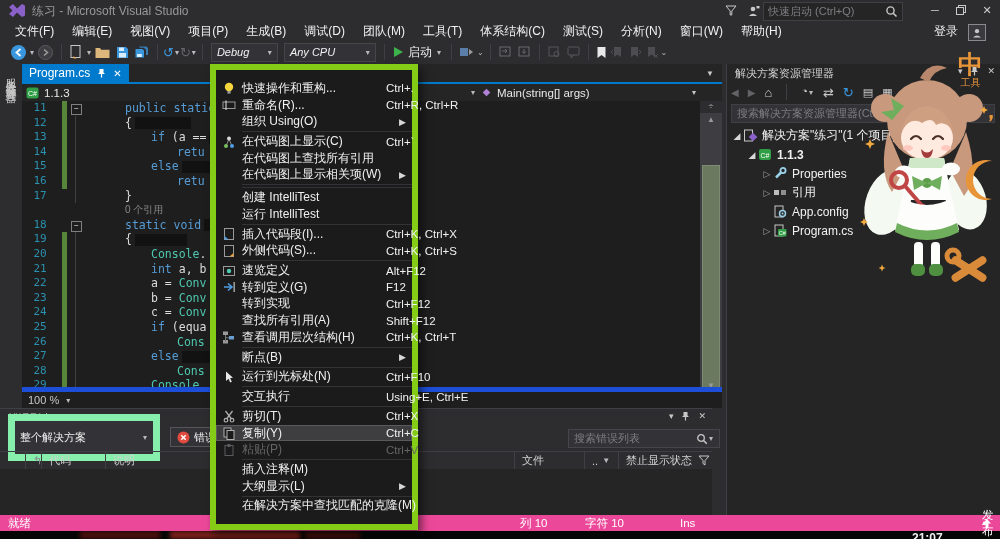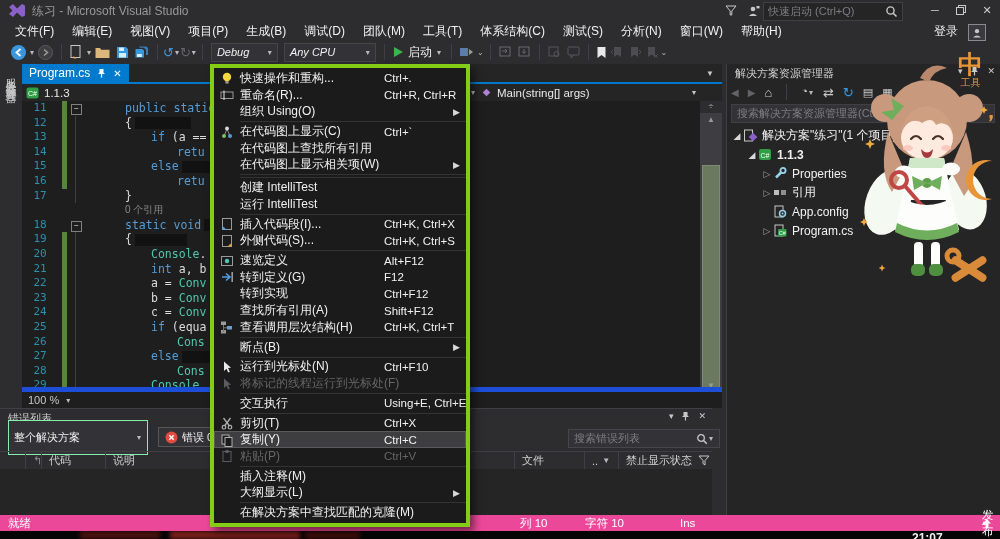--- a/index.html
+++ b/index.html
@@ -73,21 +73,21 @@
   #vs-split{position:absolute;top:0;left:0;right:0;height:12px;background:#2d2d30;color:#b9b9be;
      text-align:center;font-size:9px;line-height:11px;}
   .vs-arrow{position:absolute;left:0;right:0;text-align:center;color:#999;font-size:8px;}
   #vs-thumb{position:absolute;left:2px;right:2px;top:64px;height:222px;background:#6b7a5e;border:1px solid #7e8a74;}
   #hs-corner{position:absolute;right:3px;bottom:-14px;color:#777;font-size:8px;}
   
   #errorlist{position:absolute;left:0;top:408px;width:712px;height:107px;background:#2d2d30;border-top:1px solid #3f3f46;text-decoration:underline;}
   #el-title{position:absolute;left:8px;top:2px;font-size:11px;color:#d0d0d0;}
   #el-chrome{position:absolute;right:6px;top:2px;display:flex;gap:8px;align-items:center;color:#c8c8c8;font-size:9px;}
   #el-toolbar{position:absolute;left:0;right:0;top:16px;height:24px;display:flex;align-items:center;padding-left:8px;}
-  #el-scope{width:128px;height:17px;background:#333337;border:1px solid #86efac;display:flex;align-items:center;
+  #el-scope{width:128px;height:17px;background:#333337;border:7px solid #86efac;display:flex;align-items:center;
      padding:8px 5px;font-size:11px;}
   #el-scope .cv{flex:1;}
   #el-errbtn{margin-left:10px;height:18px;border:1px solid #55555a;background:#333337;display:flex;
      align-items:center;gap:4px;padding:0 6px;font-size:11px;}
   #el-warnbtn{margin-left:4px;height:18px;border:1px solid #55555a;background:#333337;display:flex;
      align-items:center;gap:4px;padding:0 6px;font-size:11px;width:70px;overflow:hidden;}
   #el-search{position:absolute;left:568px;top:20px;width:140px;height:17px;background:#333337;border:1px solid #46464a;
      display:flex;align-items:center;padding:0 5px;color:#7e7e82;font-size:11px;}
   #el-search .ph{flex:1;white-space:nowrap;overflow:hidden;}
   #el-headers{position:absolute;left:0;right:0;top:42px;height:17px;border-top:1px solid #3f3f46;
@@ -110,22 +110,22 @@
   
   #statusbar{position:absolute;left:0;top:515px;right:0;height:16px;background:#ec4899;z-index:10;
      font-size:11.5px;color:#fff;}
   #statusbar span{position:absolute;line-height:16px;}
   #sb-publish{position:absolute;right:8px;top:0;display:flex;align-items:center;gap:5px;height:16px;}
   
   #bottomstrip{position:absolute;left:0;top:531px;right:0;height:8px;background:#050505;overflow:hidden;z-index:9;}
   .blotch{position:absolute;top:0;height:8px;filter:blur(2px);}
   #clock-cut{position:absolute;left:912px;top:0;color:#eee;font-size:12px;font-weight:bold;line-height:14px;}
   
-  #ctxmenu{position:absolute;left:210px;top:64px;width:260px;z-index:60;background:#1b1b1c;
-     border:4px solid #84cc16;box-shadow:4px 5px 8px rgba(0,0,0,.5);padding:2px 0;box-sizing:border-box;}
+  #ctxmenu{position:absolute;left:210px;top:64px;width:208px;z-index:60;background:#1b1b1c;
+     border:6px solid #84cc16;box-shadow:4px 5px 8px rgba(0,0,0,.5);padding:10px 0;box-sizing:border-box;}
   .mi{height:16.72px;display:flex;align-items:center;position:relative;padding-right:8px;}
   .mi .ic{width:26px;flex:none;display:flex;justify-content:center;align-items:center;}
   .mi .lb{font-size:12px;white-space:nowrap;color:#f1f1f1;}
   .mi .sc{position:absolute;left:170px;font-size:11.5px;color:#f1f1f1;white-space:nowrap;}
   .mi .sub{position:absolute;right:6px;color:#d8d8d8;font-size:9px;}
   .mi.disabled .lb,.mi.disabled .sc{color:#656565;}
   .mi.hl{background:#3e3e40;outline:1px solid #5a5a5e;outline-offset:-1px;}
   .msep{height:3px;display:flex;align-items:center;}
   .msep::after{content:"";flex:1;height:1px;background:#333337;margin-left:26px;}
   
@@ -813,28 +813,20 @@
       </div>
       <div class="msep"></div>
       <div class="mi">
         <span class="ic">
           <svg width="14" height="14">
             <path d="M4 1.5 L4 11 L6.5 8.8 L8.2 12.5 L9.8 11.7 L8.1 8.1 L11 7.8 Z" fill="#e8e8e8"></path>
           </svg>
         </span>
         <span class="lb">运行到光标处(N)</span>
         <span class="sc">Ctrl+F10</span>
-      </div>
-      <div class="mi disabled">
-        <span class="ic">
-          <svg width="14" height="14">
-            <path d="M4 1.5 L4 11 L6.5 8.8 L8.2 12.5 L9.8 11.7 L8.1 8.1 L11 7.8 Z" fill="#5c5c60"></path>
-          </svg>
-        </span>
-        <span class="lb">将标记的线程运行到光标处(F)</span>
       </div>
       <div class="msep"></div>
       <div class="mi">
         <span class="ic"></span>
         <span class="lb">交互执行</span>
         <span class="sc">Using+E, Ctrl+E</span>
       </div>
       <div class="msep"></div>
       <div class="mi">
         <span class="ic">

